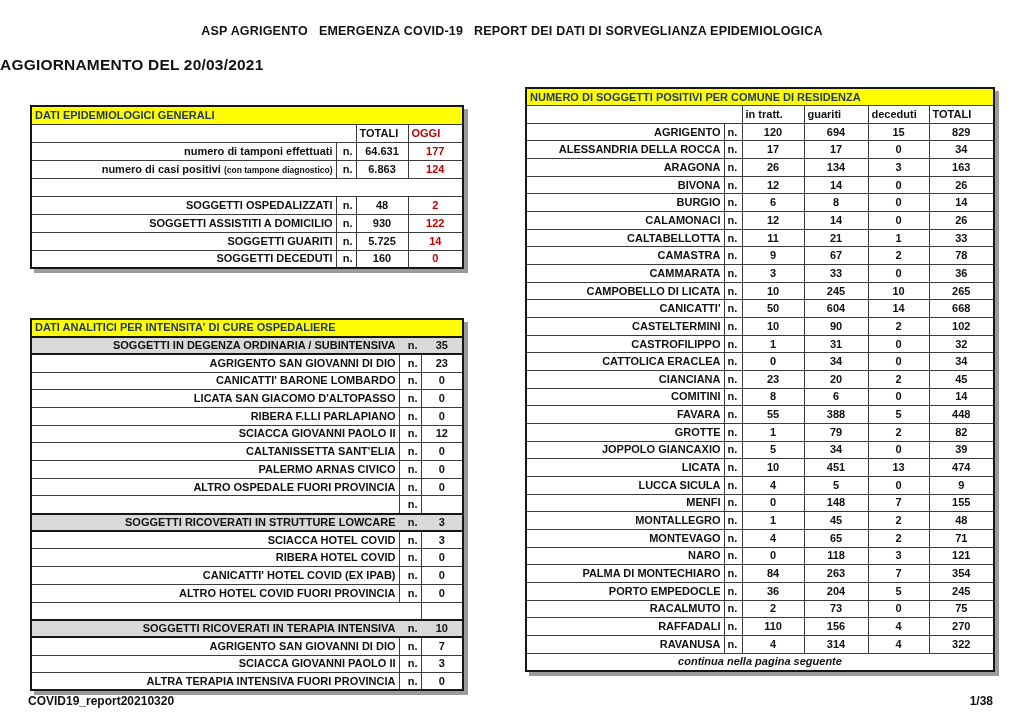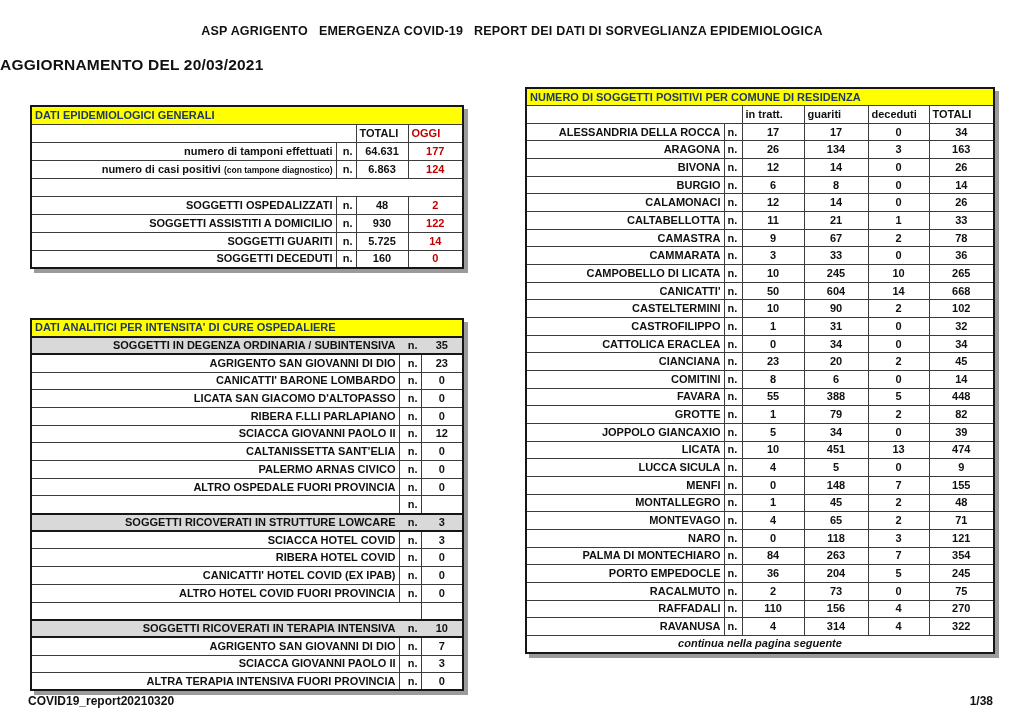--- a/index.html
+++ b/index.html
@@ -254,20 +254,28 @@
           <td class="ttl-c" colspan="6">NUMERO DI SOGGETTI POSITIVI PER COMUNE DI RESIDENZA</td>
         </tr>
         <tr>
           <td colspan="2"></td>
           <td class="hd">in tratt.</td>
           <td class="hd">guariti</td>
           <td class="hd">deceduti</td>
           <td class="hd">TOTALI</td>
         </tr>
         <tr>
+          <td class="lbl">AGRIGENTO</td>
+          <td class="ncell-left">n.</td>
+          <td class="val">120</td>
+          <td class="val">694</td>
+          <td class="val">15</td>
+          <td class="val">829</td>
+        </tr>
+        <tr>
           <td class="lbl">ALESSANDRIA DELLA ROCCA</td>
           <td class="ncell-left">n.</td>
           <td class="val">17</td>
           <td class="val">17</td>
           <td class="val">0</td>
           <td class="val">34</td>
         </tr>
         <tr>
           <td class="lbl">ARAGONA</td>
           <td class="ncell-left">n.</td>

